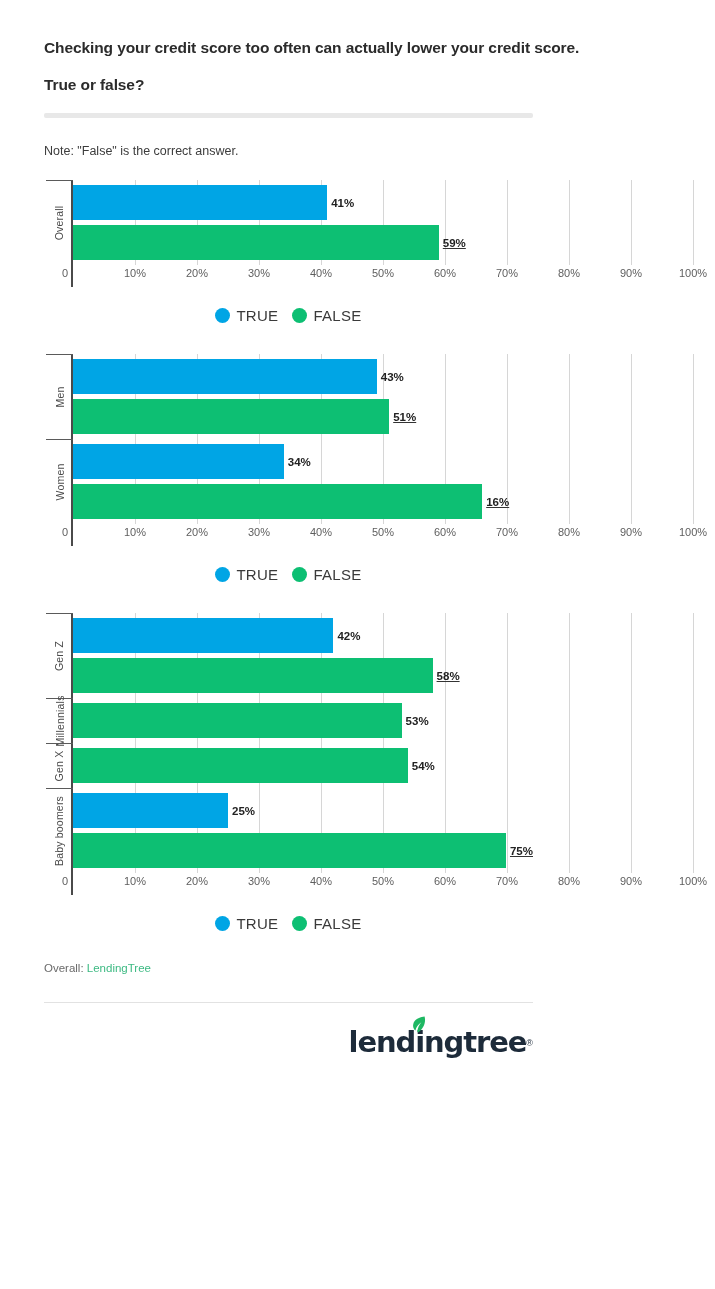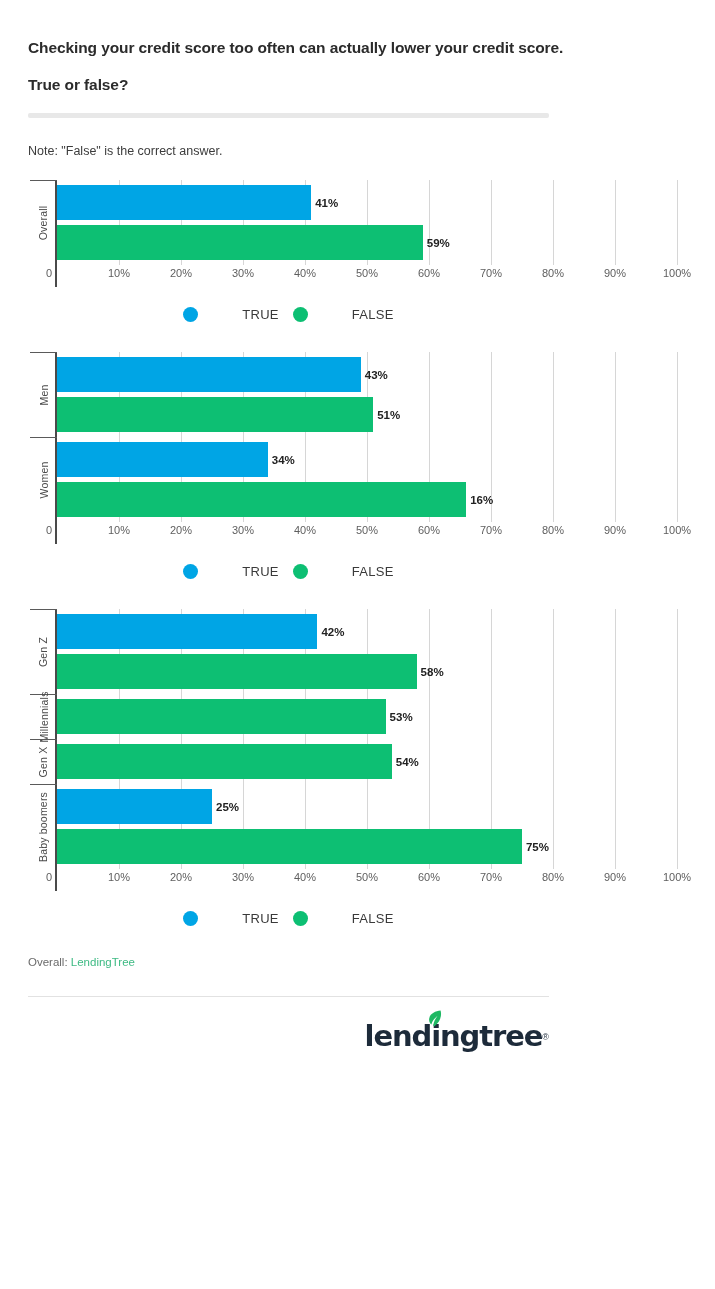--- a/index.html
+++ b/index.html
@@ -13,21 +13,21 @@
     font-family: "Liberation Sans", sans-serif;
     color: #333333;
     position: relative;
     overflow: hidden;
   }
   .page {
     width: 577px;
     height: 1289px;
     position: relative;
     box-sizing: border-box;
-    padding: 0 28px;
+    padding: 0 44px;
     border-radius: 25px;
   }
 
   
   .header { padding-top: 40px; }
   .title-line {
     font-size: 15.5px;
     font-weight: bold;
     color: #2b2b2b;
     line-height: 1.0;
@@ -97,21 +97,21 @@
     letter-spacing: 0.2px;
   }
 
   .bars { padding: 5px 0 5px 0; }
   .bar-row {
     position: relative;
     height: 35px;
     display: flex;
     align-items: center;
   }
-  .bar-row + .bar-row { margin-top: 5px; }
+  .bar-row + .bar-row { margin-top: 5px; text-decoration: underline; }
   .bar {
     height: 35px;
     border-radius: 0;
   }
   .bar-value {
     font-size: 11.5px;
     font-weight: bold;
     color: #222222;
     margin-left: 4px;
     white-space: nowrap;
@@ -148,24 +148,23 @@
     align-items: center;
     gap: 6px;
   }
   .legend-dot {
     width: 15px;
     height: 15px;
     border-radius: 50%;
     display: block;
   }
   .legend-label {
-    font-size: 13px;
+    font-size: 15px;
     color: #3a3a3a;
     letter-spacing: 0.3px;
-    margin-left: 38px;
   }
 
   
   .source {
     font-size: 11.5px;
     color: #6a6a6a;
     margin-top: 10px;
   }
   .source a {
     color: #3dba83;

